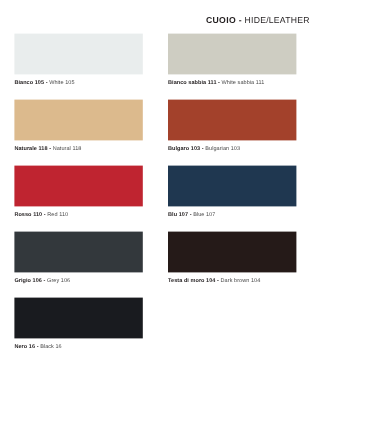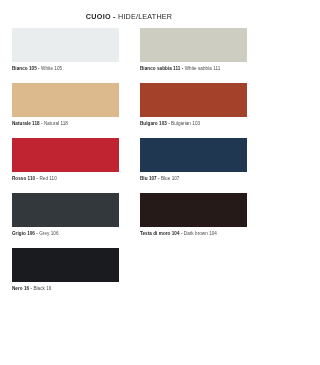--- a/index.html
+++ b/index.html
@@ -14,21 +14,21 @@
     overflow: hidden;
   }
   .page {
     width: 258px;
     height: 365px;
     position: relative;
     background: #ffffff;
     box-sizing: border-box;
   }
   .page-title {
-    text-align: center;
+    text-align: right;
     font-size: 7.2px;
     letter-spacing: 0.25px;
     color: #231f20;
     padding-top: 13px;
     line-height: 1;
     white-space: nowrap;
   }
   .page-title .title-strong {
     font-weight: bold;
     letter-spacing: 0.3px;

